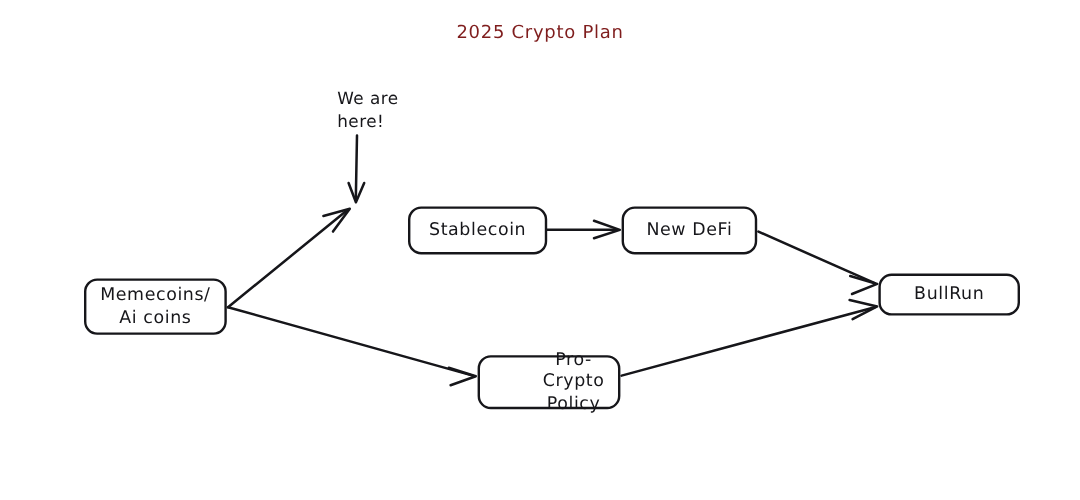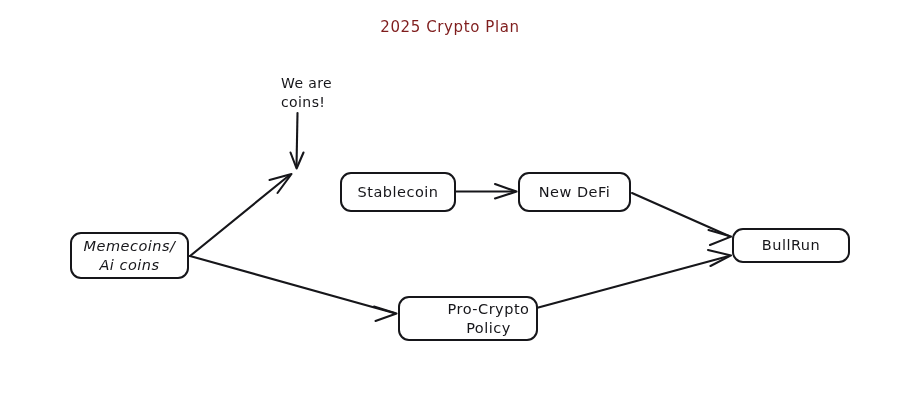--- a/index.html
+++ b/index.html
@@ -107,36 +107,36 @@
     <path class="edge-head" d="M 708.5 230 L 731 236.6 L 710 245"></path>
   </g>
 
   <g>
     <path class="edge-path" d="M 518 313 L 729 256"></path>
     <path class="edge-head" d="M 708 250 L 731 255.4 L 710.5 266"></path>
   </g>
 
 </svg>
 
-<div class="node" style="left:70px; top:232px; width:119px; height:47px;font-style:italic;">
+<div class="node" style="left:70px; top:232px; width:119px; height:47px;">
   <span>Memecoins/
 Ai coins</span>
 </div>
 
 <div class="node" style="left:292px; top:172px; width:116px; height:40px;margin-left:48px;">
   <span>Stablecoin</span>
 </div>
 
 <div class="node" style="left:518px; top:172px; width:113px; height:40px;">
   <span>New DeFi</span>
 </div>
 
-<div class="node" style="left:398px; top:296px; width:140px; height:45px;padding-left:47px;">
+<div class="node" style="left:398px; top:296px; width:119px; height:45px;padding-left:47px;">
   <span>Pro-Crypto
 Policy</span>
 </div>
 
 <div class="node" style="left:732px; top:228px; width:118px; height:35px;">
   <span>BullRun</span>
 </div>
 
 <div class="annotation" style="left:281px; top:74px;">We are
-coins!</div>
+here!</div>
 
 </body></html>

